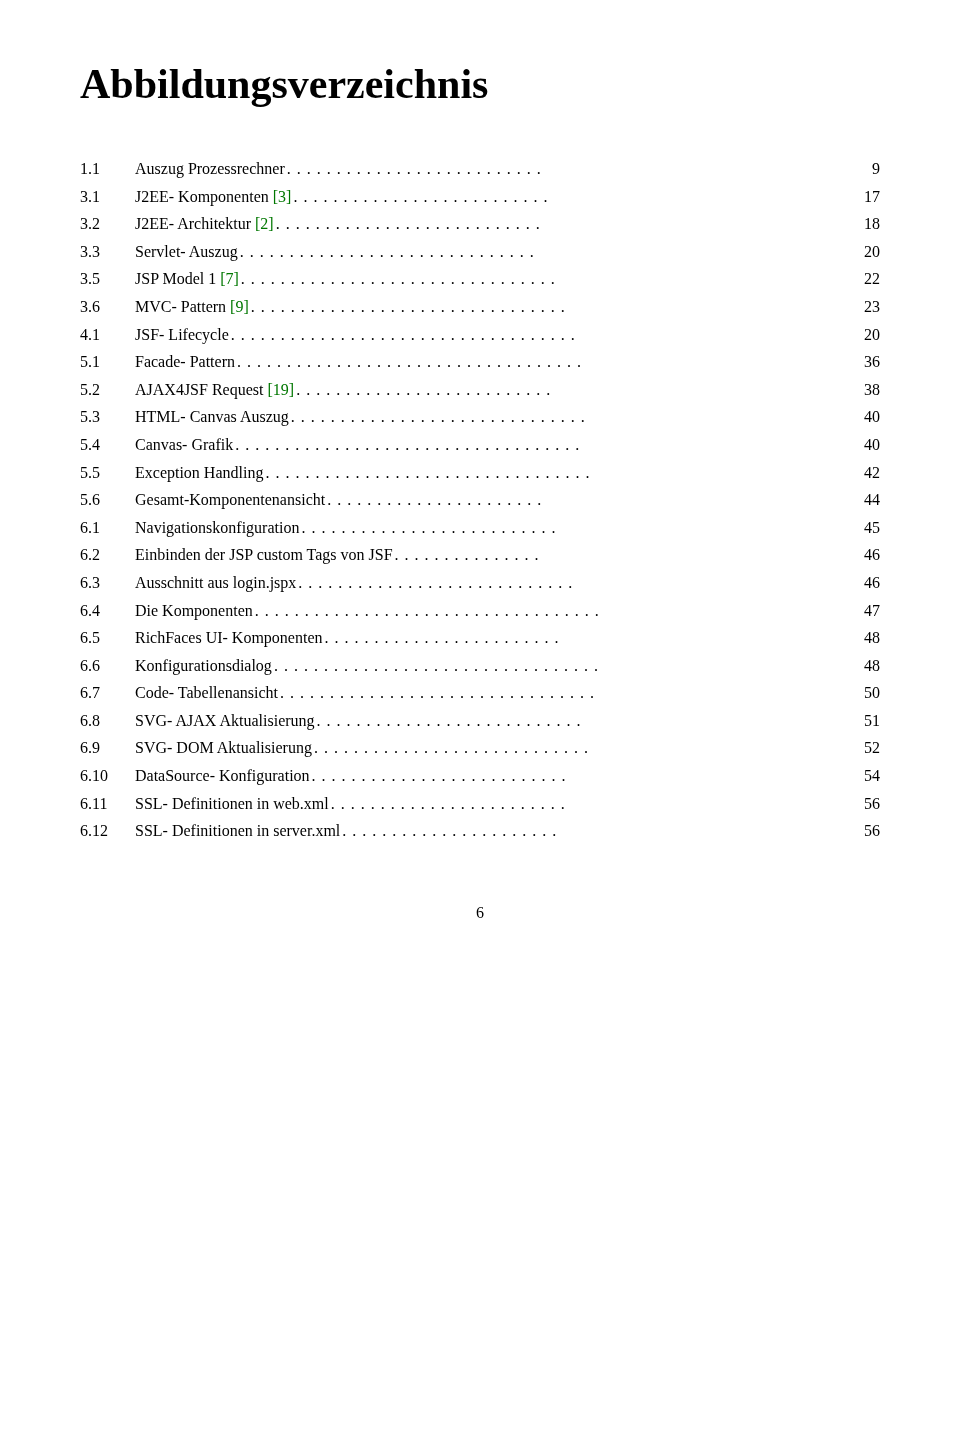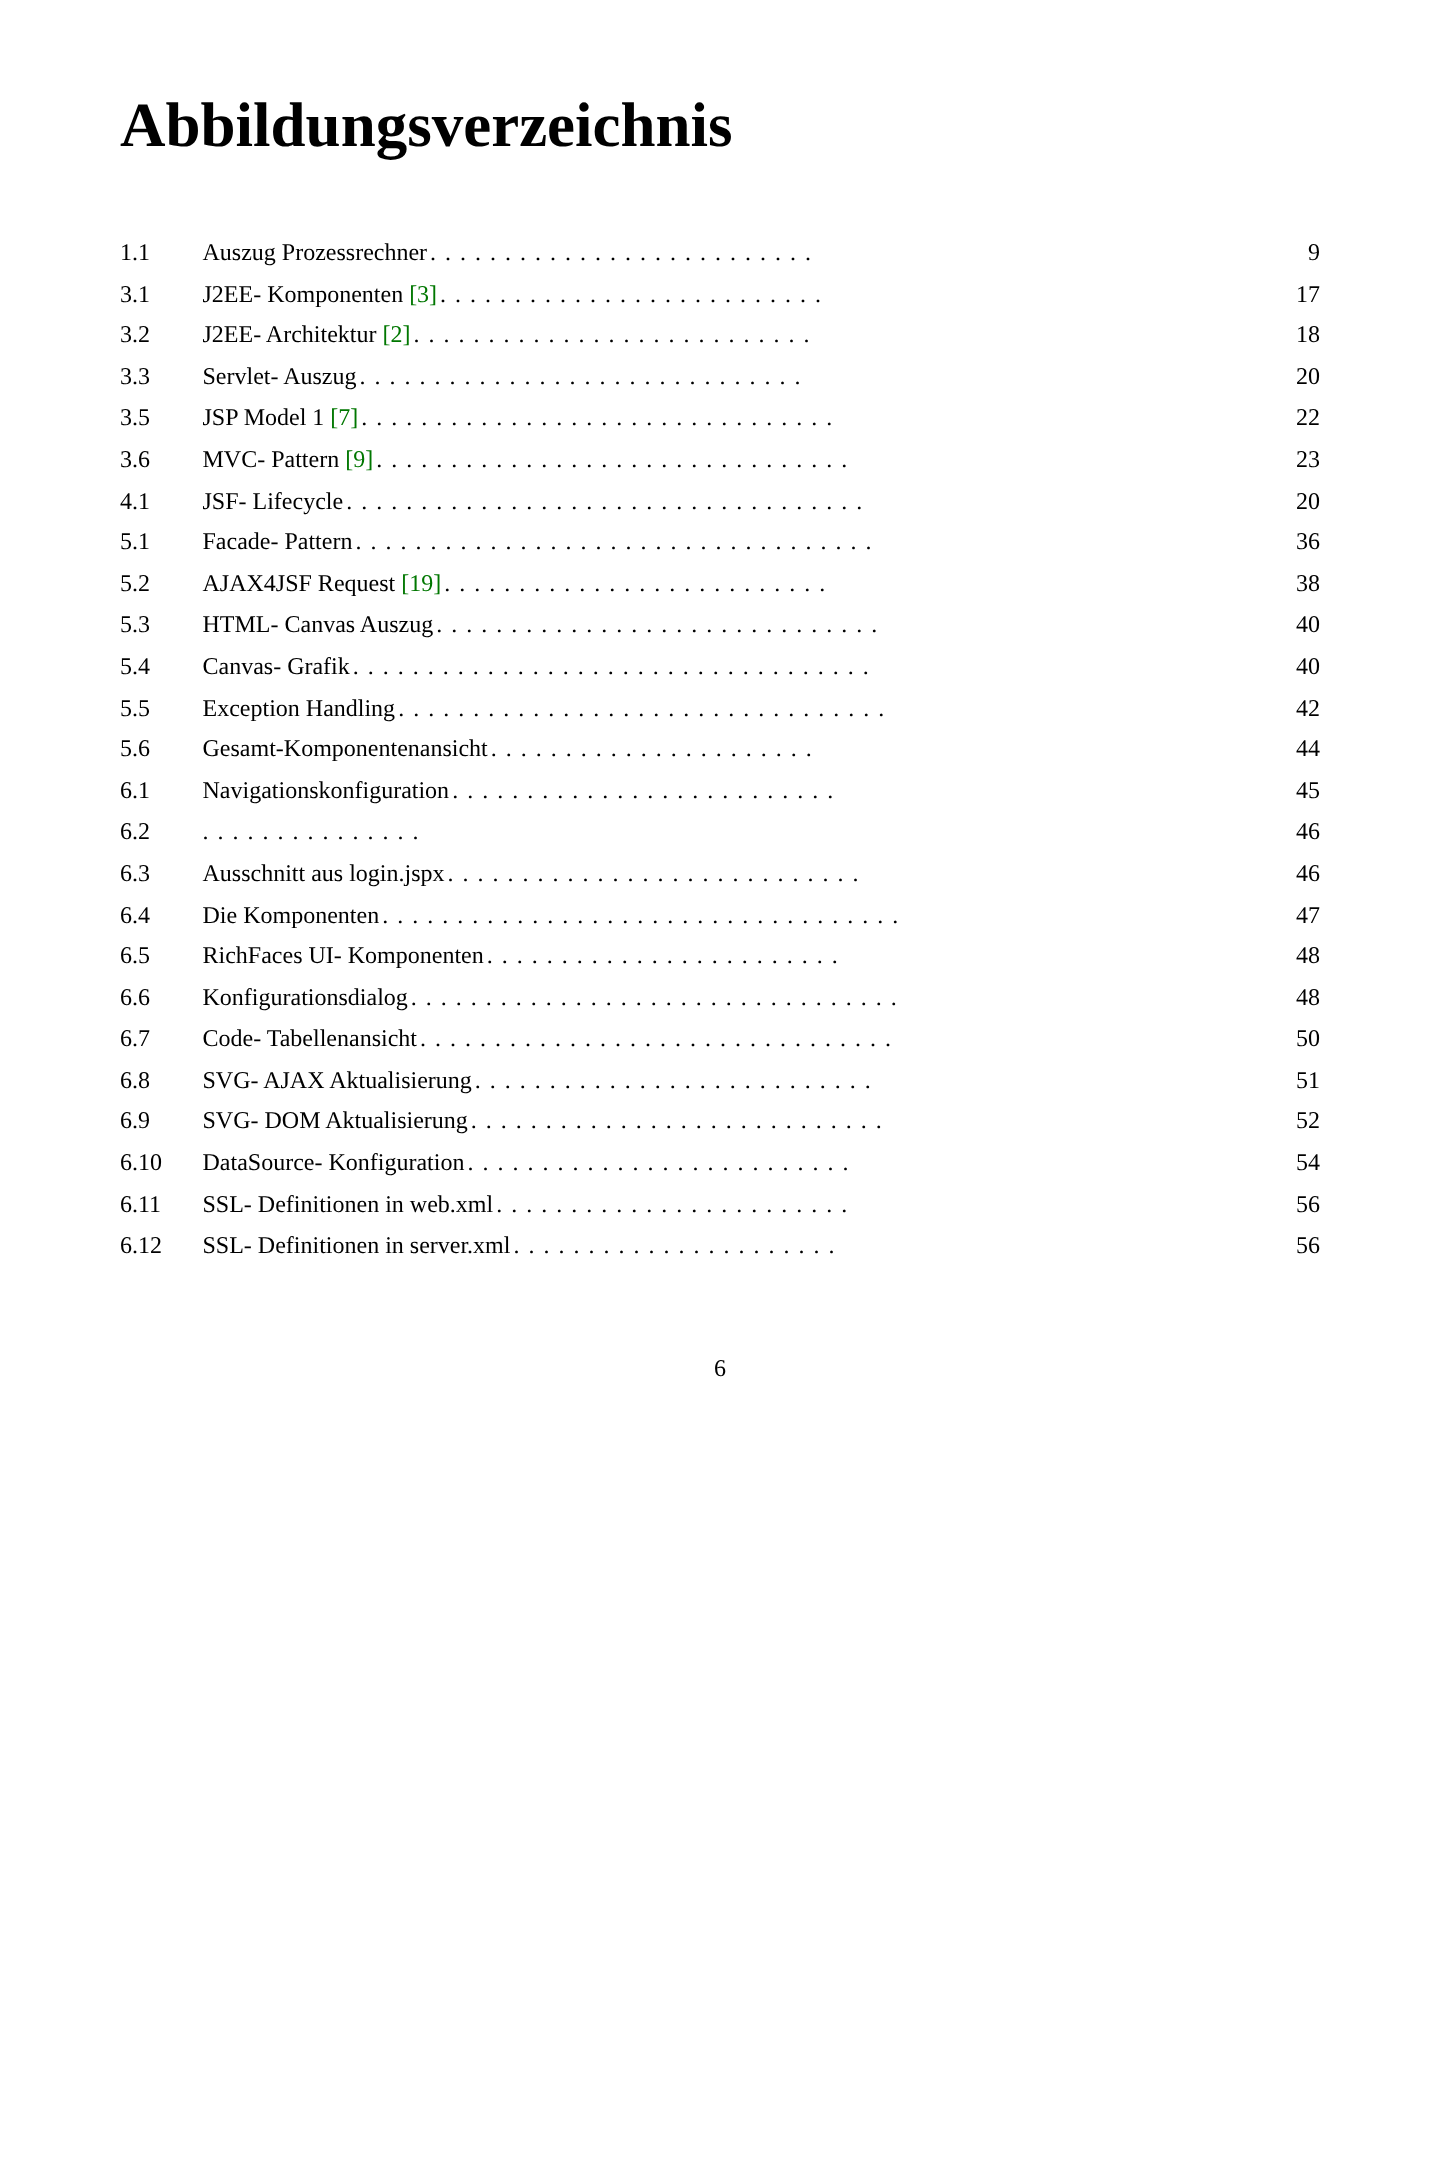--- a/index.html
+++ b/index.html
@@ -158,20 +158,21 @@
       <span class="toc-page">44</span>
     </div>
     <div class="toc-row">
       <span class="toc-number">6.1</span>
       <span class="toc-label">Navigationskonfiguration</span>
       <span class="toc-fill dots"> . . . . . . . . . . . . . . . . . . . . . . . . . .</span>
       <span class="toc-page">45</span>
     </div>
     <div class="toc-row">
       <span class="toc-number">6.2</span>
+      <span class="toc-label">Einbinden der JSP custom Tags von JSF</span>
       <span class="toc-fill dots"> . . . . . . . . . . . . . . .</span>
       <span class="toc-page">46</span>
     </div>
     <div class="toc-row">
       <span class="toc-number">6.3</span>
       <span class="toc-label">Ausschnitt aus login.jspx</span>
       <span class="toc-fill dots"> . . . . . . . . . . . . . . . . . . . . . . . . . . . .</span>
       <span class="toc-page">46</span>
     </div>
     <div class="toc-row">

